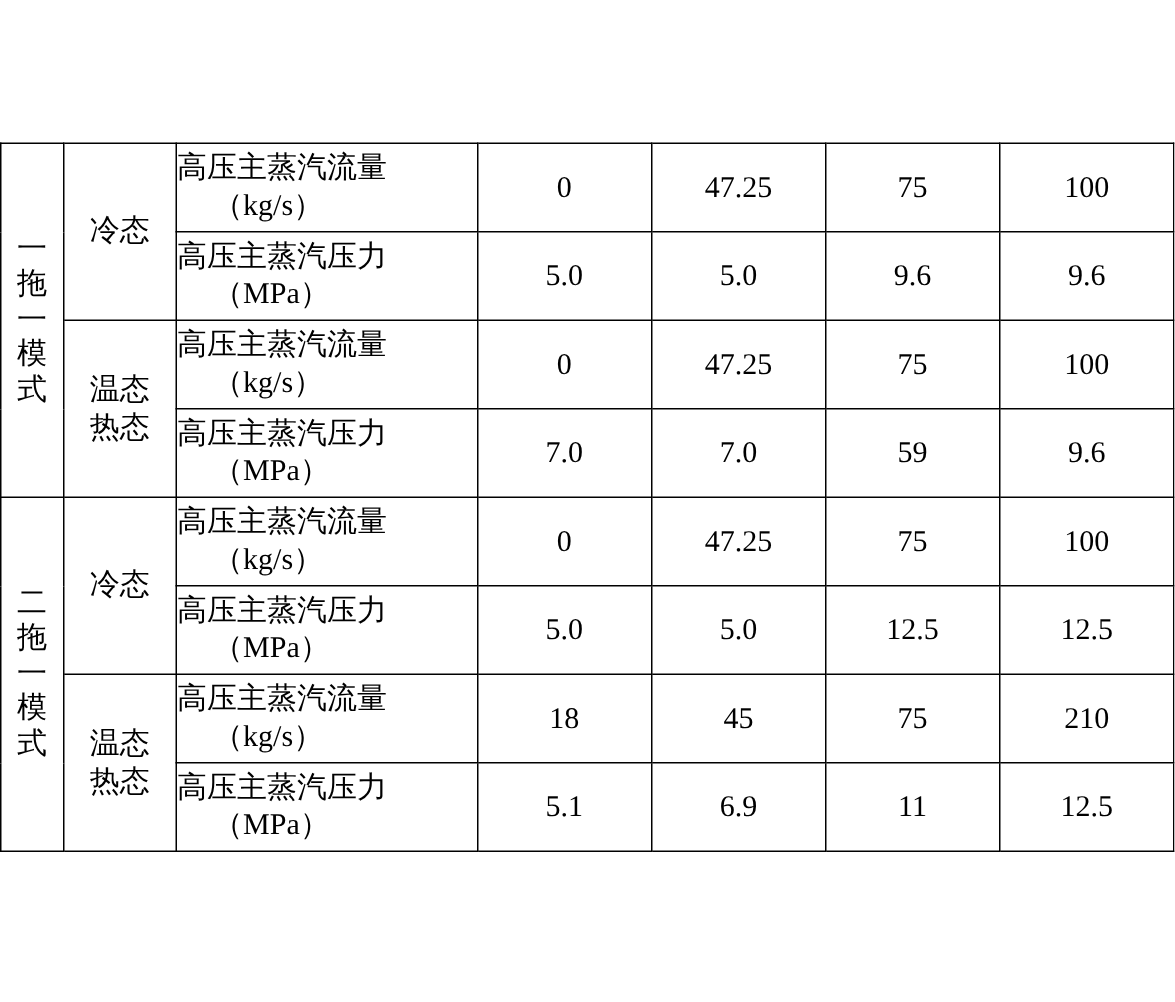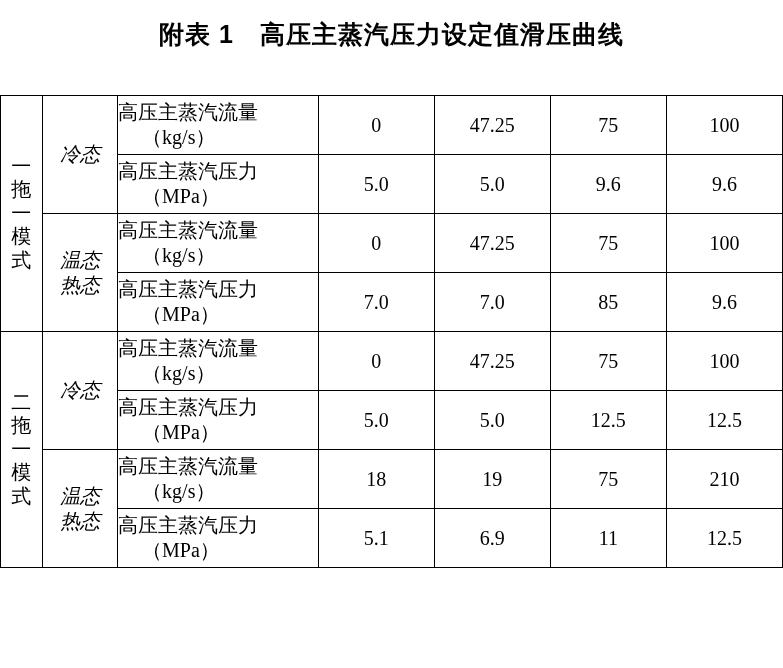--- a/index.html
+++ b/index.html
@@ -63,21 +63,20 @@
     display: block;
     width: 22px;
     margin: 0 auto;
     word-break: break-all;
     line-height: 1.18;
   }
   td.state-cell {
     width: 73px;
     font-size: 20px;
     line-height: 1.2;
-    font-style: italic;
   }
   td.state-cell .vstack {
     display: block;
     line-height: 1.25;
   }
   td.param-cell {
     width: 196px;
     font-size: 20px;
     text-align: left;
     padding-left: 10px;
@@ -88,23 +87,20 @@
   td.val-cell {
     width: 113px;
     font-size: 20px;
   }
 </style>
 </head>
 <body>
 
 <div class="page">
 
-  <div class="doc-title">
-    <span>附表 1</span><span class="title-gap"></span><span>高压主蒸汽压力设定值滑压曲线</span>
-  </div>
 
   <div class="table-wrap">
     <table class="slide-table">
       <tbody>
 
         <tr>
           <td class="mode-cell" rowspan="4">
             <span class="vtext">一拖一模式</span>
           </td>
           <td class="state-cell" rowspan="2">
@@ -143,21 +139,21 @@
           <td class="val-cell">75</td>
           <td class="val-cell">100</td>
         </tr>
         <tr>
           <td class="param-cell">
             <span class="l1">高压主蒸汽压力</span>
             <span class="l2">（MPa）</span>
           </td>
           <td class="val-cell">7.0</td>
           <td class="val-cell">7.0</td>
-          <td class="val-cell">85</td>
+          <td class="val-cell">59</td>
           <td class="val-cell">9.6</td>
         </tr>
 
         <tr>
           <td class="mode-cell" rowspan="4">
             <span class="vtext">二拖一模式</span>
           </td>
           <td class="state-cell" rowspan="2">
             <span class="vstack">冷态</span>
           </td>
@@ -183,21 +179,21 @@
         <tr>
           <td class="state-cell" rowspan="2">
             <span class="vstack">温态</span>
             <span class="vstack">热态</span>
           </td>
           <td class="param-cell">
             <span class="l1">高压主蒸汽流量</span>
             <span class="l2">（kg/s）</span>
           </td>
           <td class="val-cell">18</td>
-          <td class="val-cell">19</td>
+          <td class="val-cell">45</td>
           <td class="val-cell">75</td>
           <td class="val-cell">210</td>
         </tr>
         <tr>
           <td class="param-cell">
             <span class="l1">高压主蒸汽压力</span>
             <span class="l2">（MPa）</span>
           </td>
           <td class="val-cell">5.1</td>
           <td class="val-cell">6.9</td>

